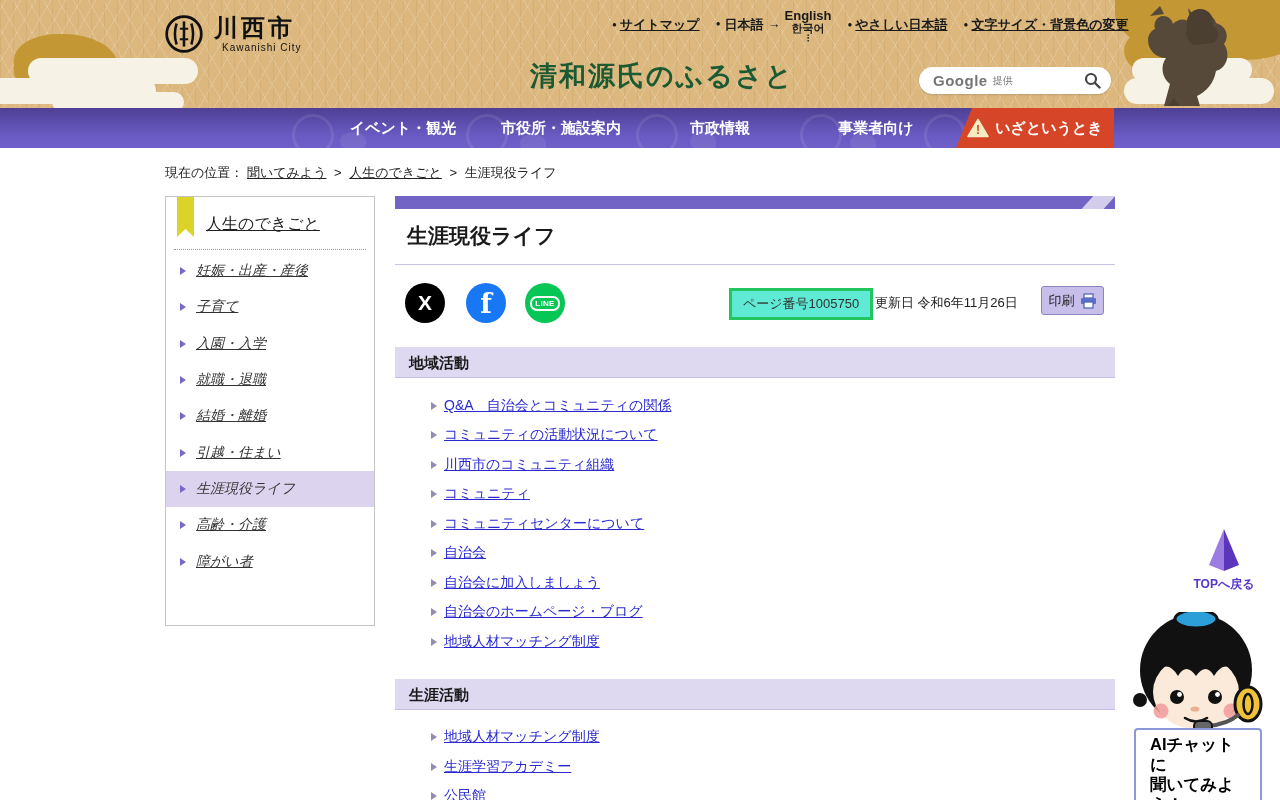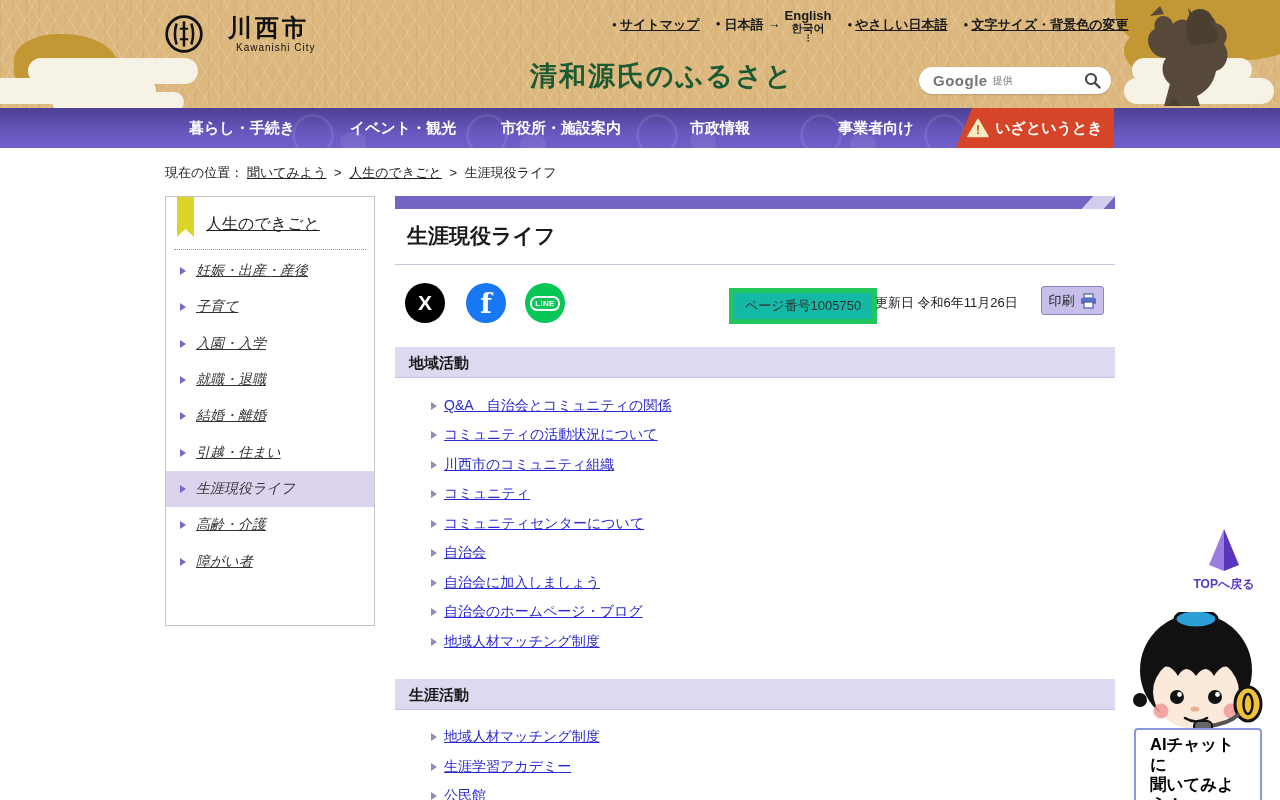--- a/index.html
+++ b/index.html
@@ -18,21 +18,21 @@
   .gold-blob-left{ position:absolute; left:14px; top:34px; width:104px; height:62px;
     background:#c39733; border-radius:48% 60% 55% 45%; }
   .cloud-pill{ position:absolute; background:#f7f2e6; border-radius:14px; }
   .statue-wrap{ position:absolute; right:0; top:0; width:175px; height:108px; overflow:hidden; }
   .gold-corner{ position:absolute; right:-20px; top:-26px; width:185px; height:86px;
     background:#c39733; border-radius:0 0 30% 55%; }
   .gold-corner2{ position:absolute; right:96px; top:28px; width:60px; height:46px;
     background:#c39733; border-radius:50%; }
   .statue-svg{ position:absolute; right:32px; top:2px; }
 
-  .logo{ position:absolute; left:163px; top:13px; display:flex; align-items:center; gap:23px; cursor:pointer; }
+  .logo{ position:absolute; left:163px; top:13px; display:flex; align-items:center; gap:9px; cursor:pointer; }
   .logo-text .jp{ font-size:24px; font-weight:bold; color:#111; letter-spacing:3px; line-height:1.1; }
   .logo-text .en{ font-size:10px; color:#111; letter-spacing:1px;margin-left:8px; }
 
   .top-links{ position:absolute; left:612px; top:16px; display:flex; gap:16px;
     font-size:13px; font-weight:bold; color:#1a1a1a; align-items:flex-start; }
   .top-links .tl{ cursor:pointer; }
   .top-links .tl::before{ content:"●"; font-size:8px; vertical-align:2px; margin-right:3px; }
   .top-links .tl a, .top-links .tl .u{ color:#1a1a1a; text-decoration:underline; }
   .lang-group{ display:flex; gap:4px; align-items:flex-start; }
   .lang-group::before{ content:"●"; font-size:8px; margin-top:3px; }
@@ -93,21 +93,21 @@
 
   .meta-row{ position:relative; height:62px; margin-top:12px; }
   .soc{ position:absolute; top:6px; width:40px; height:40px; border-radius:50%;
     display:flex; align-items:center; justify-content:center; cursor:pointer; }
   .soc-x{ left:10px; background:#000; color:#fff; font-size:21px; font-weight:bold; }
   .soc-f{ left:71px; background:#1877f2; color:#fff; font-size:27px; font-weight:bold;
     font-family:"DejaVu Serif","Liberation Serif",serif; }
   .soc-line{ left:130px; background:#06c755; }
   .line-bubble{ border:2px solid #fff; border-radius:7px; padding:1px 3px; color:#fff;
     font-size:8px; font-weight:bold; letter-spacing:.3px; }
-  .page-num{ position:absolute; left:334px; top:11px; border:5px solid #22c55e; background:#14b8a6;
+  .page-num{ position:absolute; left:334px; top:11px; border:3px solid #22c55e; background:#5eead4;
     padding:4px 11px; font-size:13px; color:#333; }
   .updated{ position:absolute; left:480px; top:17px; font-size:13px; color:#222; }
   .print-btn{ position:absolute; left:646px; top:9px; width:63px; height:29px;
     background:#c7bee9; border:1px solid #8d82c2; border-radius:3px;
     display:flex; align-items:center; justify-content:center; gap:5px;
     font-size:13px; color:#222; cursor:pointer; }
 
   .section-bar{ margin-top:8px; height:31px; line-height:31px; background:#ded9f1;
     border-bottom:1px solid #c7bfe6; padding-left:14px;
     font-size:15px; font-weight:bold; color:#1a1a1a; }
@@ -197,21 +197,20 @@
     <div class="nav-deco" style="left:292px;top:6px;width:42px;height:42px;"></div>
     <div class="nav-deco" style="left:466px;top:6px;width:42px;height:42px;"></div>
     <div class="nav-deco" style="left:636px;top:6px;width:42px;height:42px;"></div>
     <div class="nav-deco" style="left:800px;top:6px;width:42px;height:42px;"></div>
     <div class="nav-deco" style="left:924px;top:6px;width:42px;height:42px;"></div>
     <div class="nav-leaf" style="left:340px;top:24px;width:26px;height:20px;"></div>
     <div class="nav-leaf" style="left:520px;top:26px;width:26px;height:20px;"></div>
     <div class="nav-leaf" style="left:690px;top:24px;width:26px;height:20px;"></div>
     <div class="nav-leaf" style="left:850px;top:26px;width:26px;height:20px;"></div>
 
-    <span class="nav-item" style="left:242px;">暮らし・手続き</span>
     <span class="nav-item" style="left:403px;">イベント・観光</span>
     <span class="nav-item" style="left:561px;">市役所・施設案内</span>
     <span class="nav-item" style="left:720px;">市政情報</span>
     <span class="nav-item" style="left:876px;">事業者向け</span>
 
     <div class="nav-emergency">
       <svg width="22" height="20" viewBox="0 0 22 20">
         <path d="M11 1.5 L21 18.5 H1 Z" fill="#f6ecc3" stroke="#f6ecc3" stroke-width="1.5" stroke-linejoin="round"></path>
         <text x="11" y="16" font-size="12" font-weight="bold" fill="#d64527" text-anchor="middle">!</text>
       </svg>

